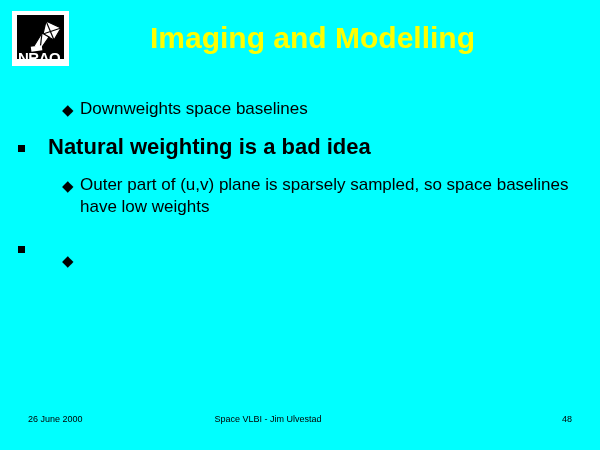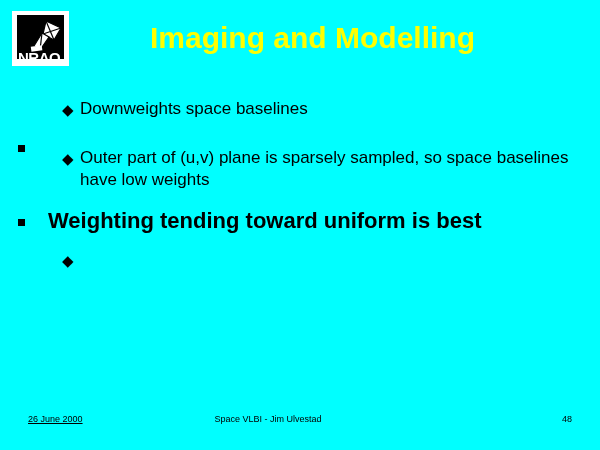--- a/index.html
+++ b/index.html
@@ -131,21 +131,20 @@
     top: 414px;
     width: 600px;
     height: 18px;
     font-size: 9px;
     color: #000000;
   }
   #footer-date {
     position: absolute;
     left: 28px;
     top: 0;
-    text-decoration: underline;
   }
   #footer-center {
     position: absolute;
     left: 0;
     top: 0;
     width: 536px;
     text-align: center;
   }
   #footer-page {
     position: absolute;
@@ -177,31 +176,31 @@
 
     <div class="sp-a"></div>
     <div class="lvl2">
       <span class="dia">◆</span>
       <span>Downweights space baselines</span>
     </div>
     <div class="sp-b"></div>
 
     <div class="lvl1">
       <span class="sq"></span>
+      <span>Natural weighting is a bad idea</span>
     </div>
     <div class="sp-c"></div>
     <div class="lvl2">
       <span class="dia">◆</span>
       <span>Outer part of (u,v) plane is sparsely sampled, so space baselines have low weights</span>
     </div>
     <div class="sp-d"></div>
 
     <div class="lvl1">
       <span class="sq"></span>
-      <span>Weighting tending toward uniform is best</span>
     </div>
     <div class="sp-e"></div>
     <div class="lvl2">
       <span class="dia">◆</span>
     </div>
 
   </div>
 
   <div id="footer">
     <div id="footer-date">26 June 2000</div>

